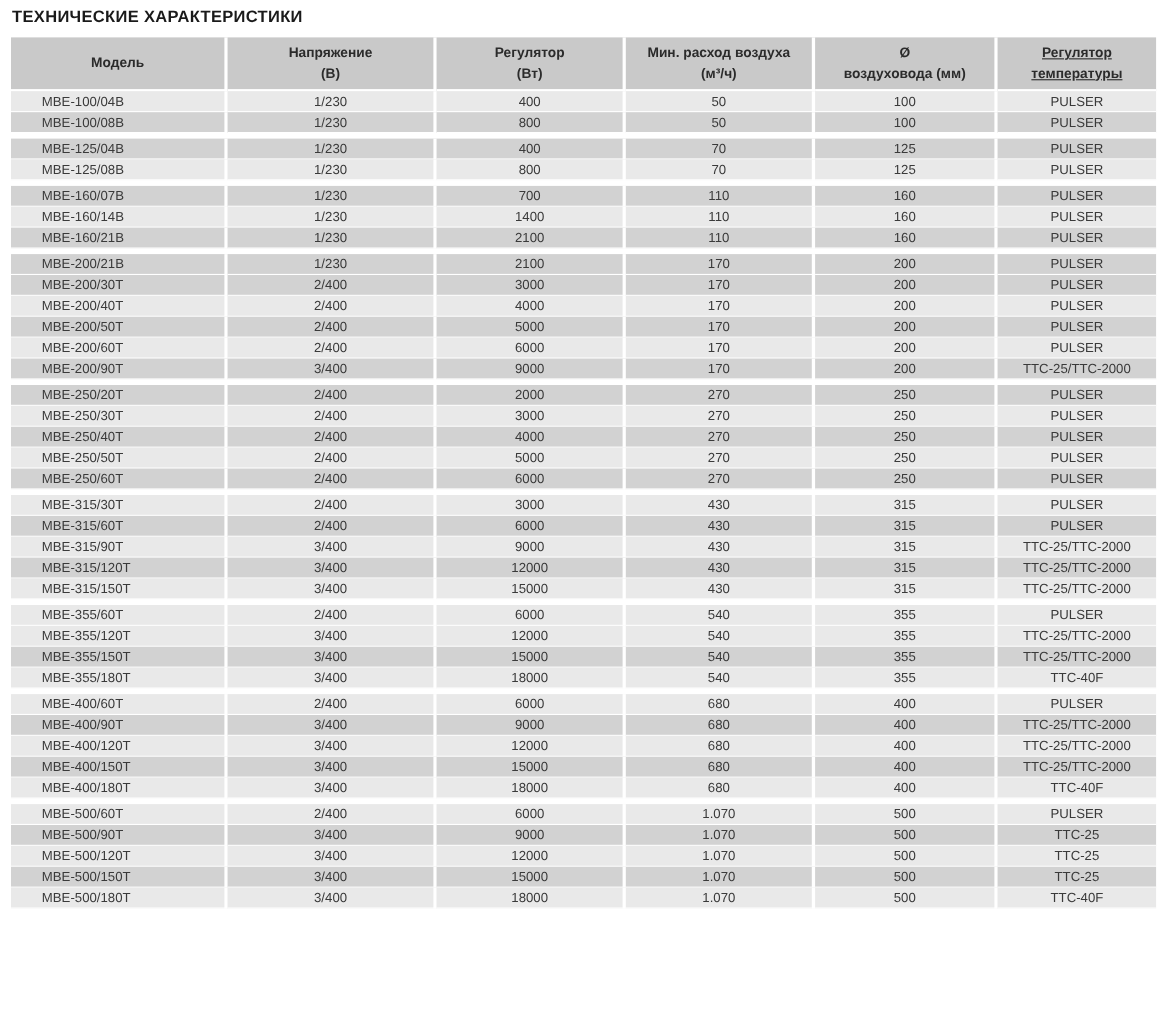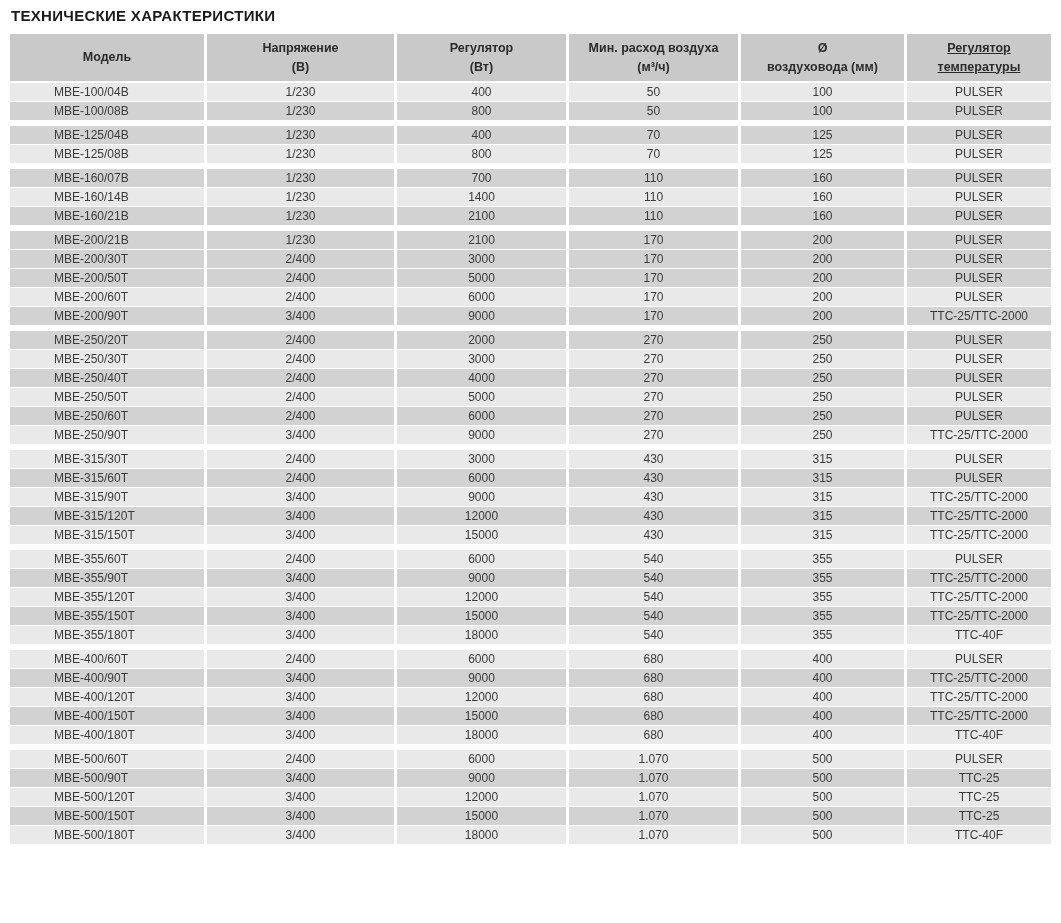--- a/index.html
+++ b/index.html
@@ -56,21 +56,21 @@
     text-align:center;
     vertical-align:middle;
     height:19px;
     border-right:3px solid #fff;
     border-bottom:1px solid #fff;
     padding:0 4px;
     white-space:nowrap;
     overflow:hidden;
   }
   tbody td:last-child{border-right:none;margin-left:24px;}
-  tbody td.model{text-align:left;padding-left:44px;margin-left:48px;}
+  tbody td.model{text-align:left;padding-left:28px;margin-left:48px;}
   tr.light td{background:var(--row-light);}
   tr.dark td{background:var(--row-dark);}
   tr.sep td{
     background:#ffffff;
     height:5px;
     border:none;
     padding:0;
   }
   .h-line2:empty{display:none;}
 </style>
@@ -192,20 +192,28 @@
           <td>PULSER</td>
         </tr>
         <tr class="dark">
           <td class="model">MBE-200/30T</td>
           <td>2/400</td>
           <td>3000</td>
           <td>170</td>
           <td>200</td>
           <td>PULSER</td>
         </tr>
+        <tr class="light">
+          <td class="model">MBE-200/40T</td>
+          <td>2/400</td>
+          <td>4000</td>
+          <td>170</td>
+          <td>200</td>
+          <td>PULSER</td>
+        </tr>
         <tr class="dark">
           <td class="model">MBE-200/50T</td>
           <td>2/400</td>
           <td>5000</td>
           <td>170</td>
           <td>200</td>
           <td>PULSER</td>
         </tr>
         <tr class="light">
           <td class="model">MBE-200/60T</td>
@@ -259,28 +267,20 @@
           <td>PULSER</td>
         </tr>
         <tr class="dark">
           <td class="model">MBE-250/60T</td>
           <td>2/400</td>
           <td>6000</td>
           <td>270</td>
           <td>250</td>
           <td>PULSER</td>
         </tr>
-        <tr class="light">
-          <td class="model">MBE-250/90T</td>
-          <td>3/400</td>
-          <td>9000</td>
-          <td>270</td>
-          <td>250</td>
-          <td>TTC-25/TTC-2000</td>
-        </tr>
         <tr class="sep">
           <td colspan="6"></td>
         </tr>
         <tr class="light">
           <td class="model">MBE-315/30T</td>
           <td>2/400</td>
           <td>3000</td>
           <td>430</td>
           <td>315</td>
           <td>PULSER</td>
@@ -320,28 +320,20 @@
         <tr class="sep">
           <td colspan="6"></td>
         </tr>
         <tr class="light">
           <td class="model">MBE-355/60T</td>
           <td>2/400</td>
           <td>6000</td>
           <td>540</td>
           <td>355</td>
           <td>PULSER</td>
-        </tr>
-        <tr class="dark">
-          <td class="model">MBE-355/90T</td>
-          <td>3/400</td>
-          <td>9000</td>
-          <td>540</td>
-          <td>355</td>
-          <td>TTC-25/TTC-2000</td>
         </tr>
         <tr class="light">
           <td class="model">MBE-355/120T</td>
           <td>3/400</td>
           <td>12000</td>
           <td>540</td>
           <td>355</td>
           <td>TTC-25/TTC-2000</td>
         </tr>
         <tr class="dark">

